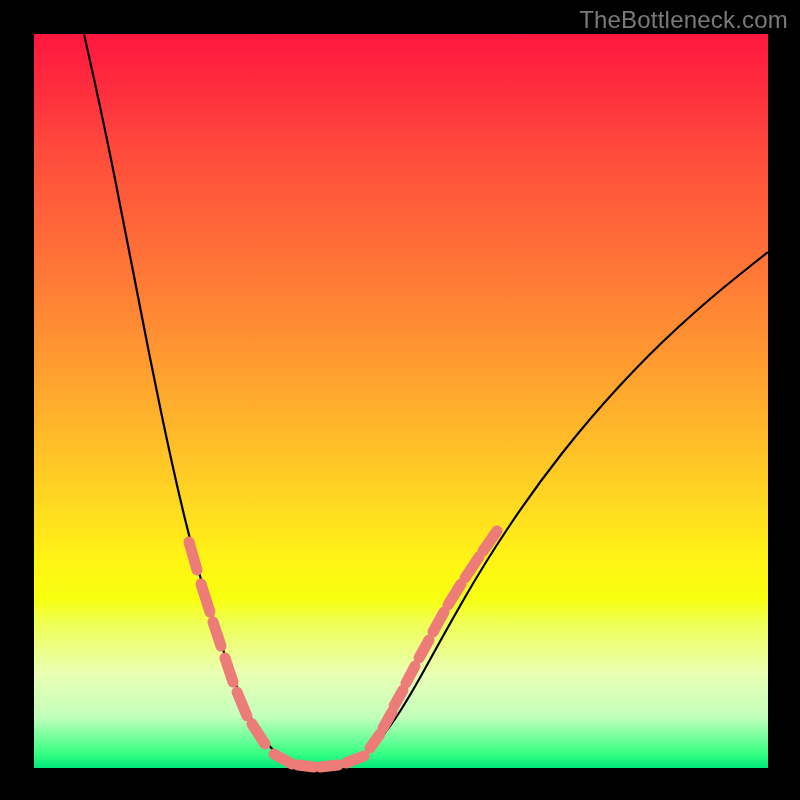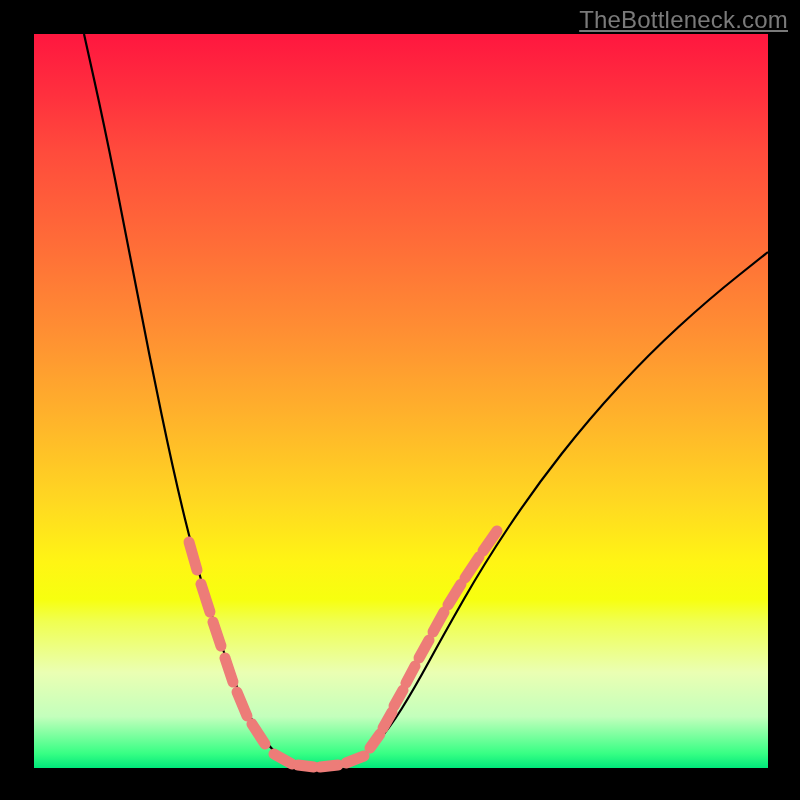--- a/index.html
+++ b/index.html
@@ -36,21 +36,20 @@
   }
   .watermark {
     position: absolute;
     top: 6px;
     right: 12px;
     color: #7a7a7a;
     font-size: 24px;
     font-weight: 400;
     letter-spacing: 0.2px;
     user-select: none;
-    text-decoration: underline;
   }
   svg.plot {
     position: absolute;
     left: 0;
     top: 0;
     width: 734px;
     height: 734px;
     overflow: visible;
   }
 </style>

